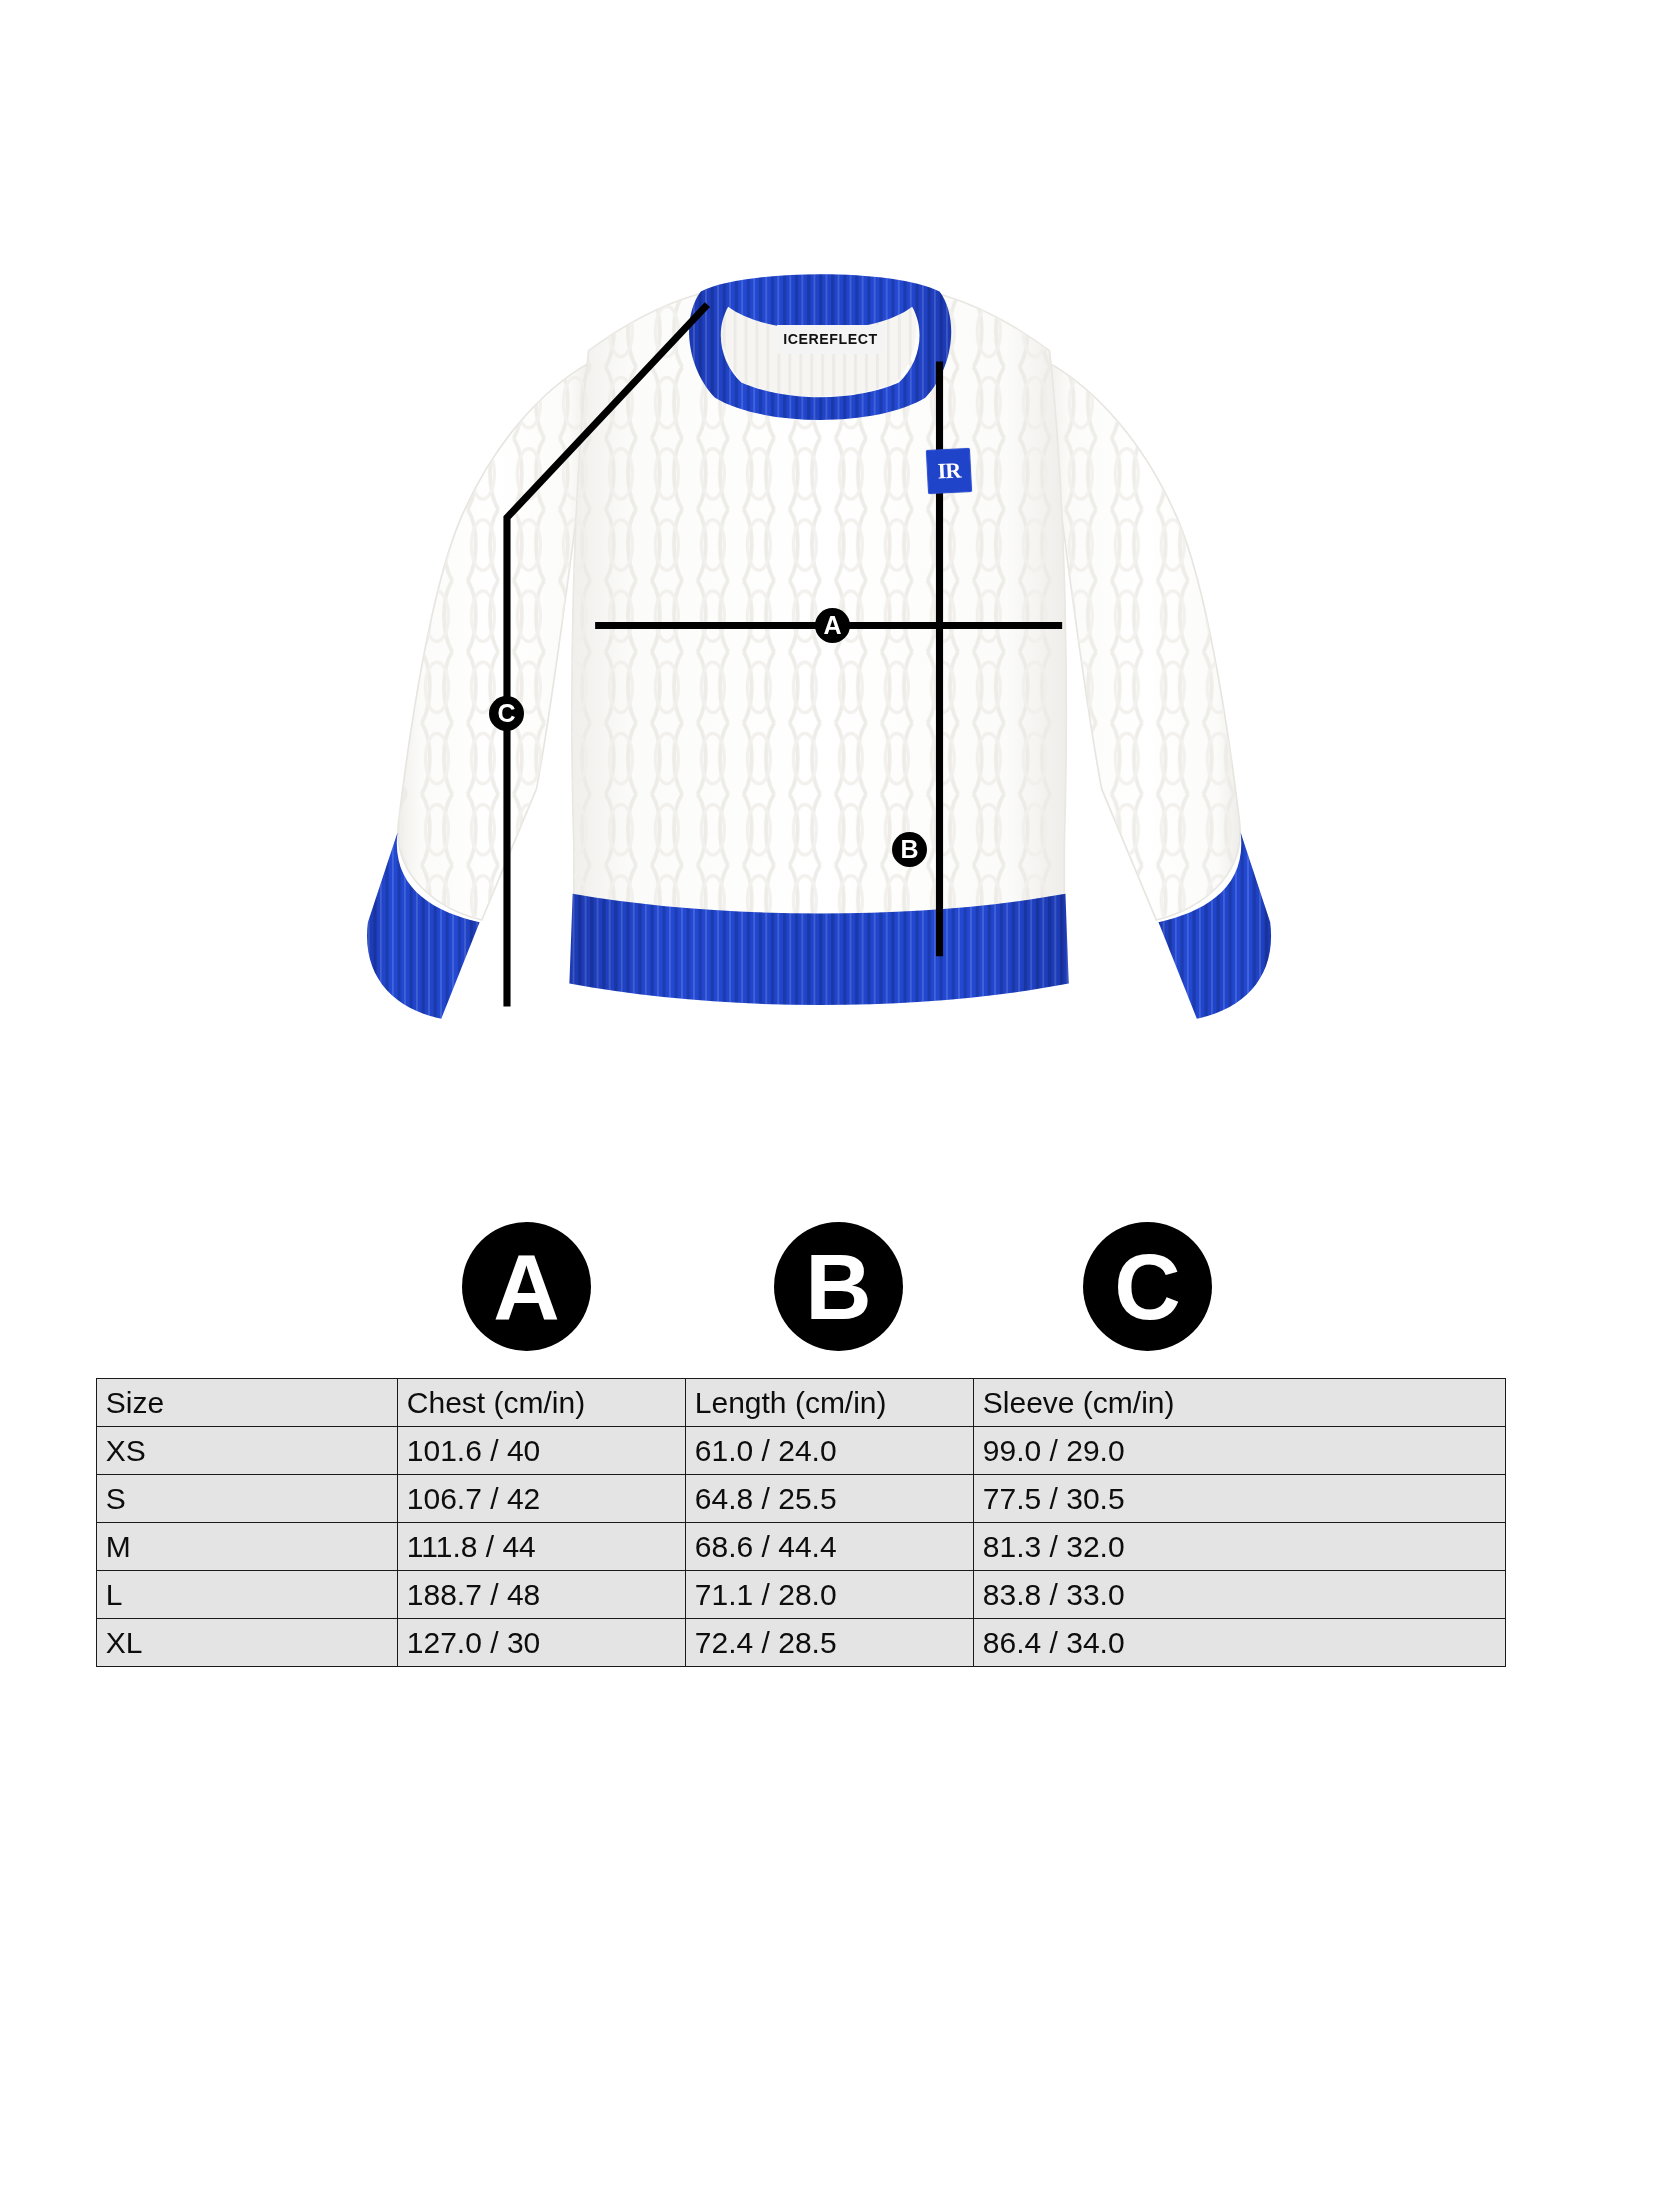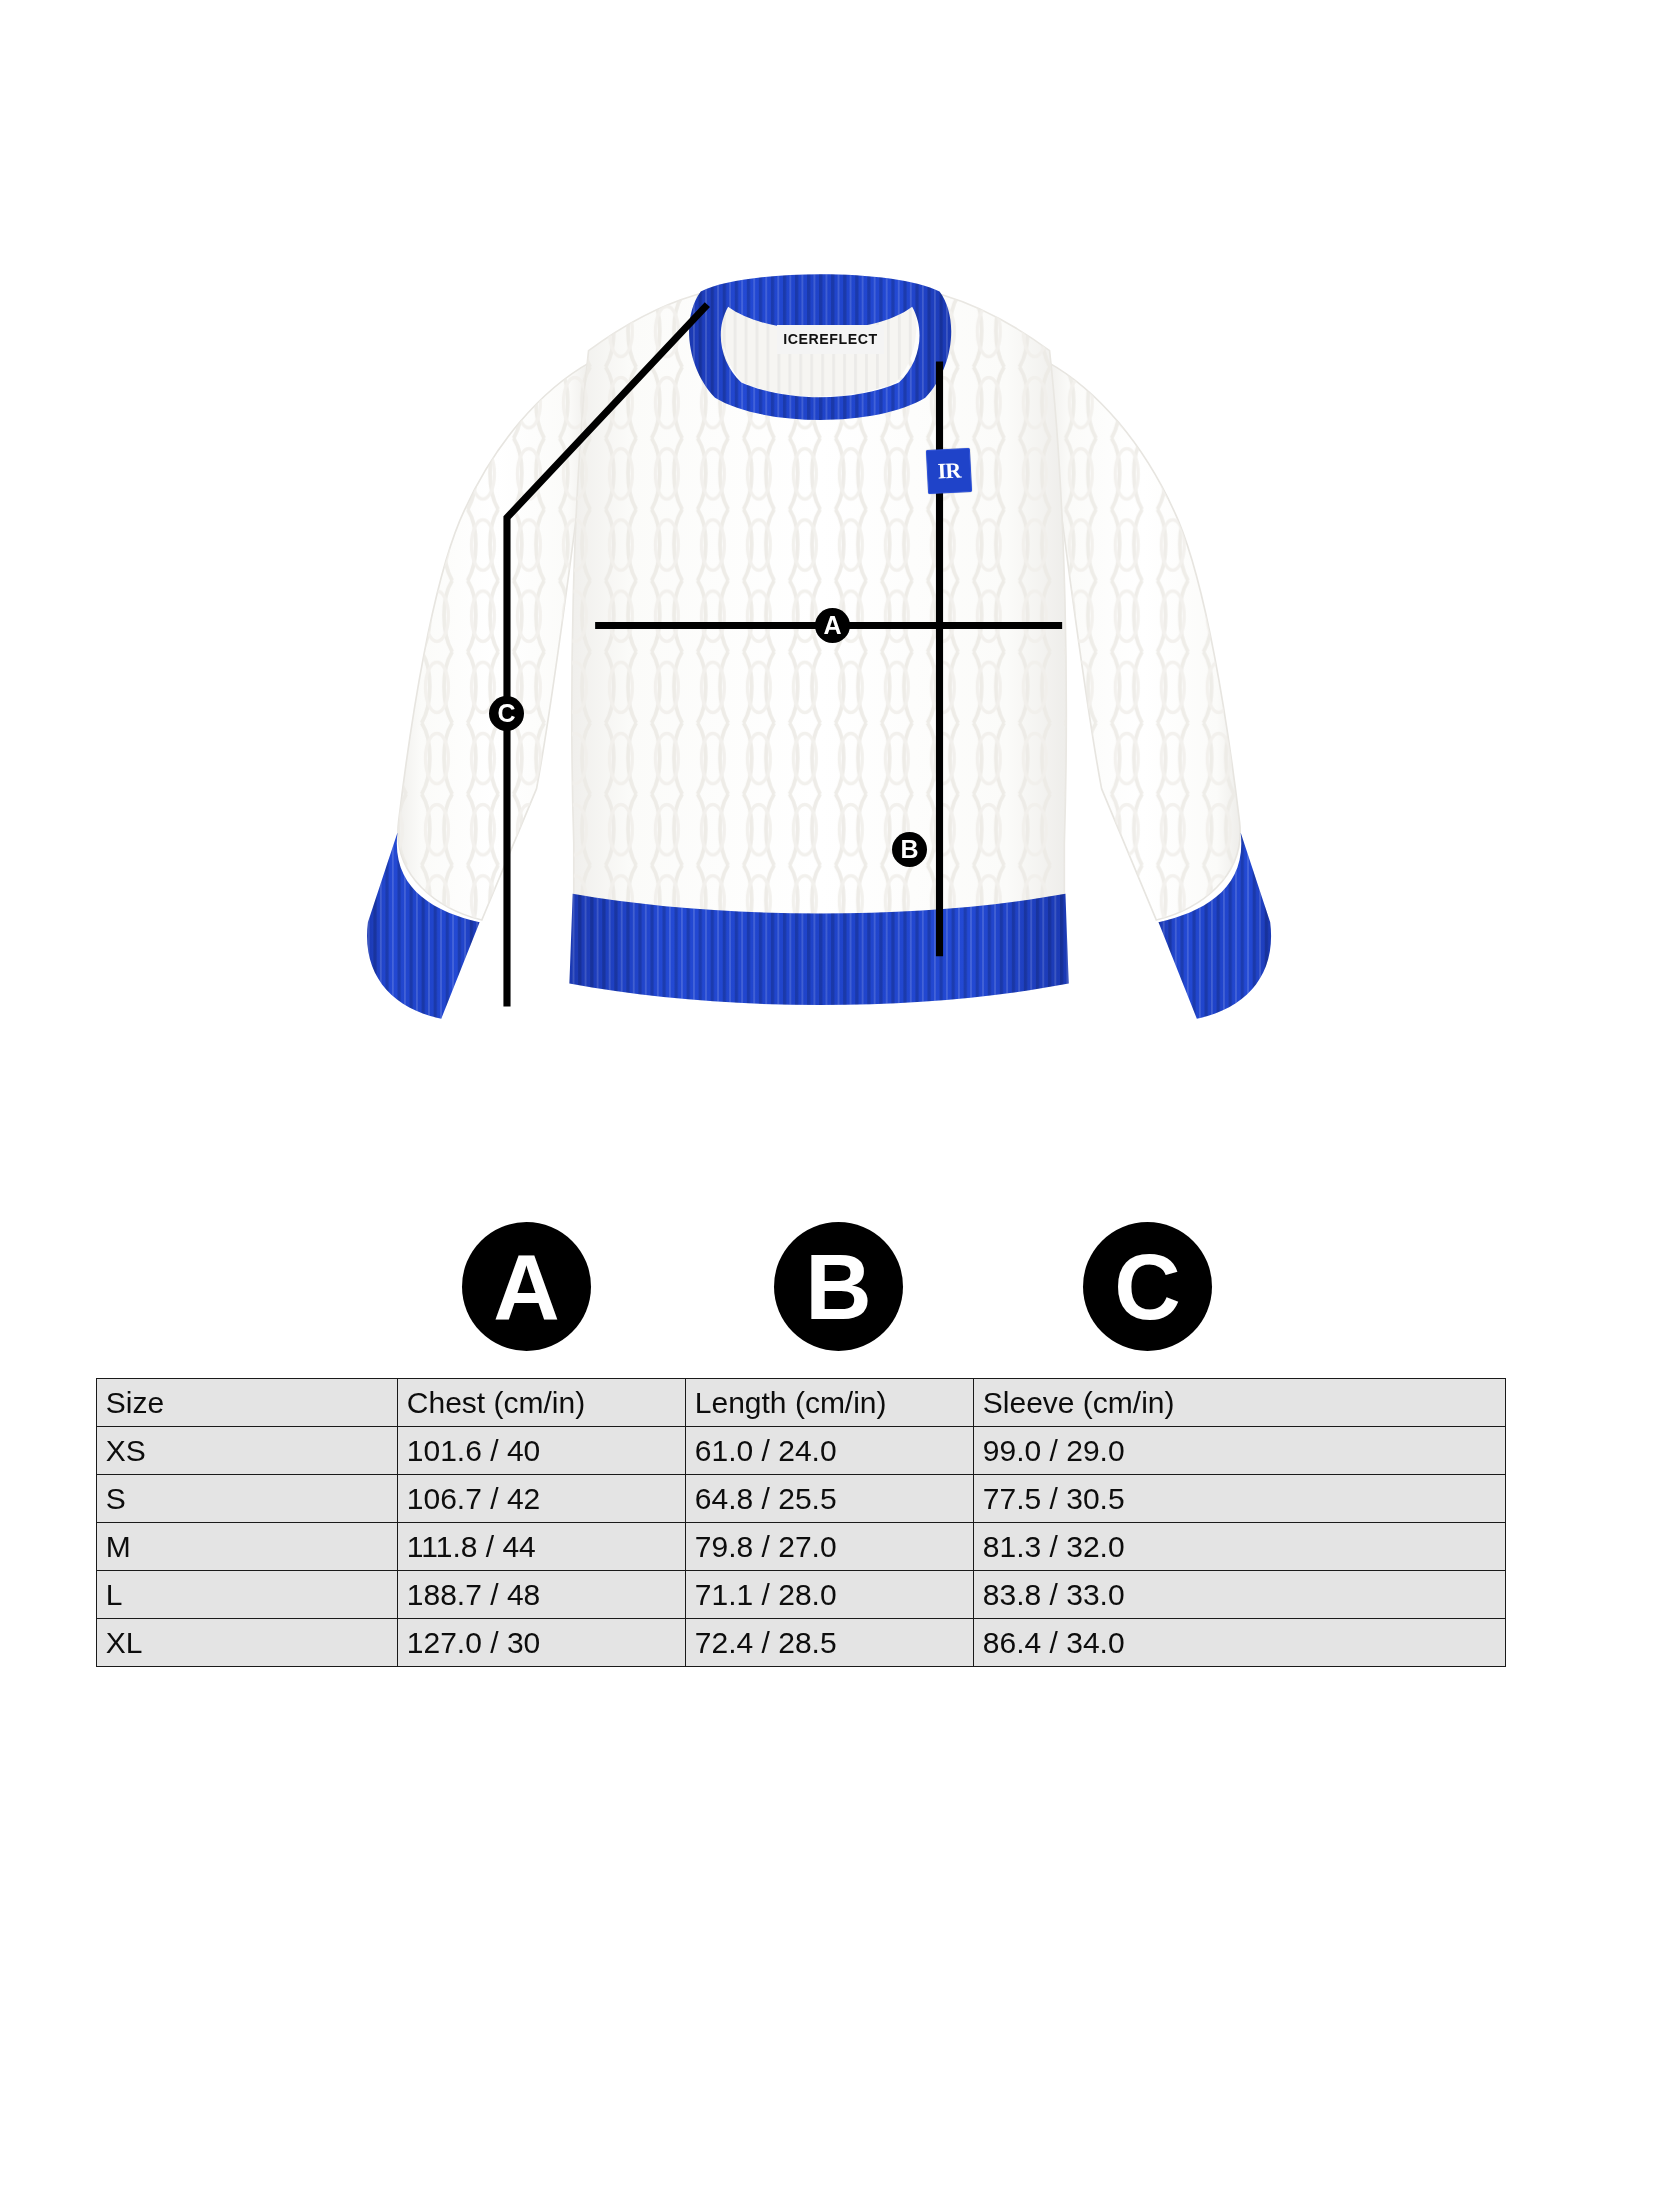--- a/index.html
+++ b/index.html
@@ -307,21 +307,21 @@
       </tr>
       <tr>
         <td>S</td>
         <td>106.7 / 42</td>
         <td>64.8 / 25.5</td>
         <td>77.5 / 30.5</td>
       </tr>
       <tr>
         <td>M</td>
         <td>111.8 / 44</td>
-        <td>79.8 / 27.0</td>
+        <td>68.6 / 44.4</td>
         <td>81.3 / 32.0</td>
       </tr>
       <tr>
         <td>L</td>
         <td>188.7 / 48</td>
         <td>71.1 / 28.0</td>
         <td>83.8 / 33.0</td>
       </tr>
       <tr>
         <td>XL</td>

